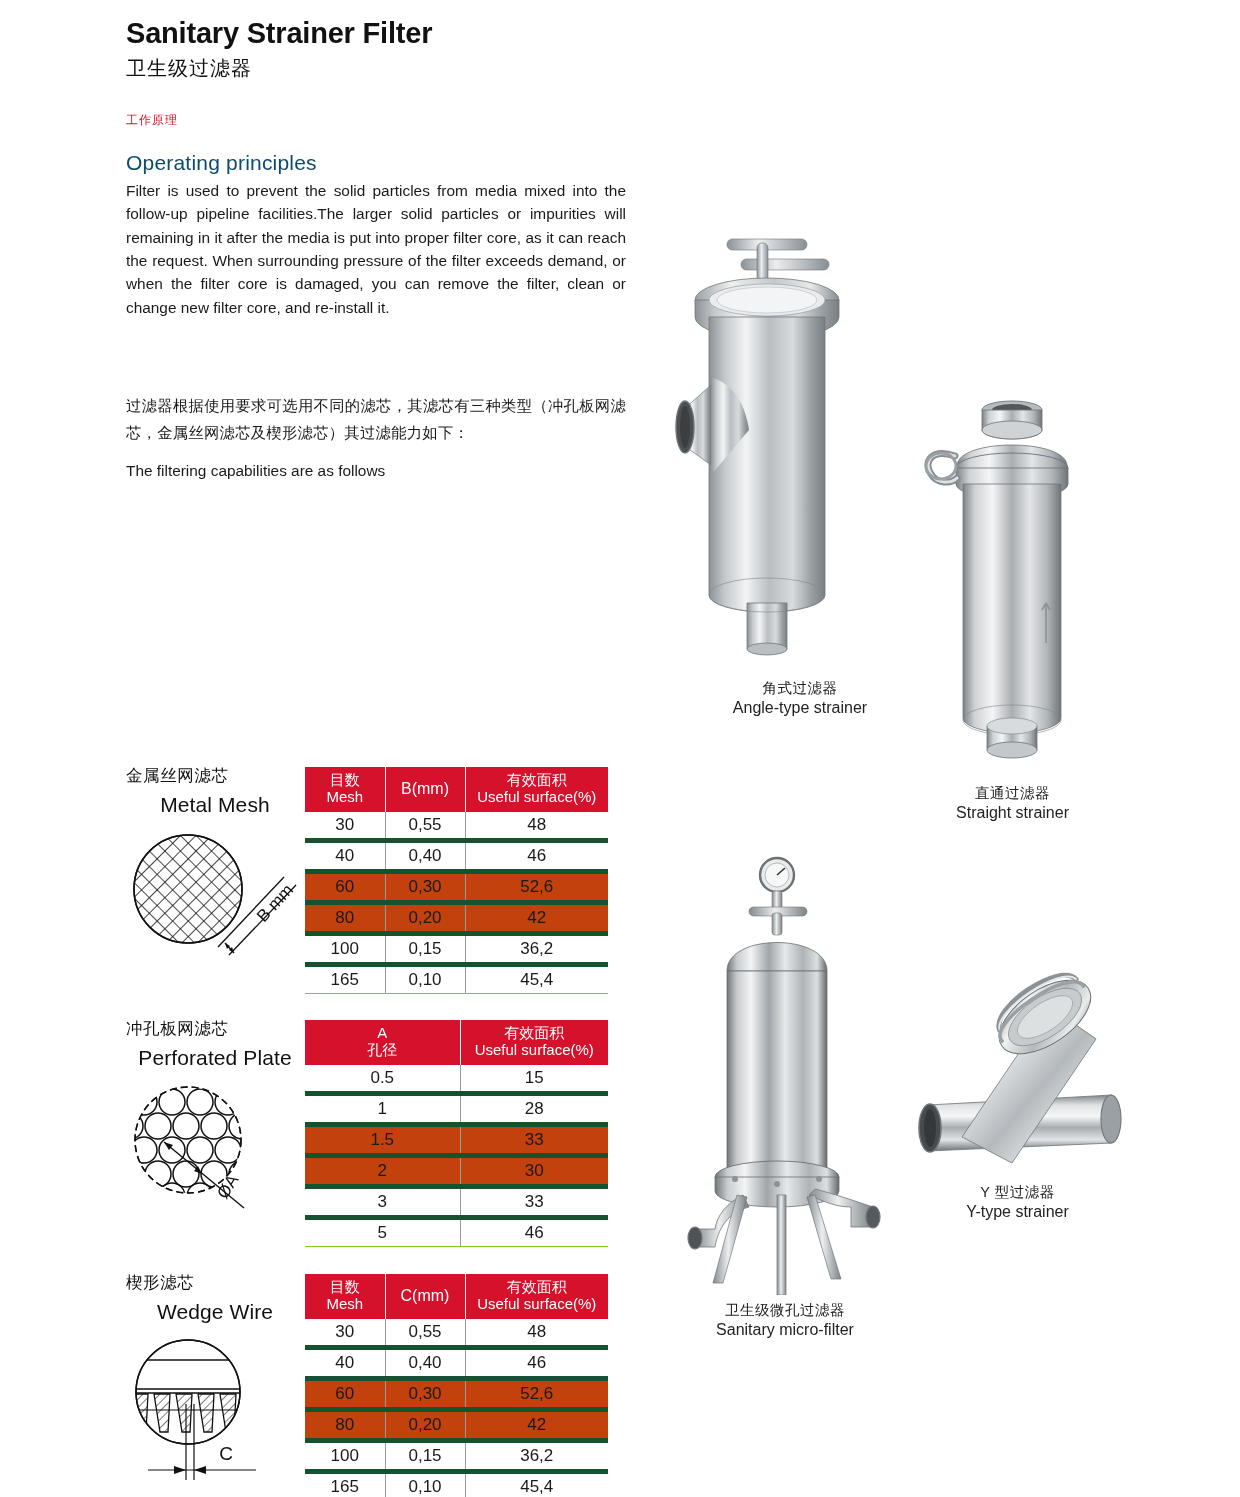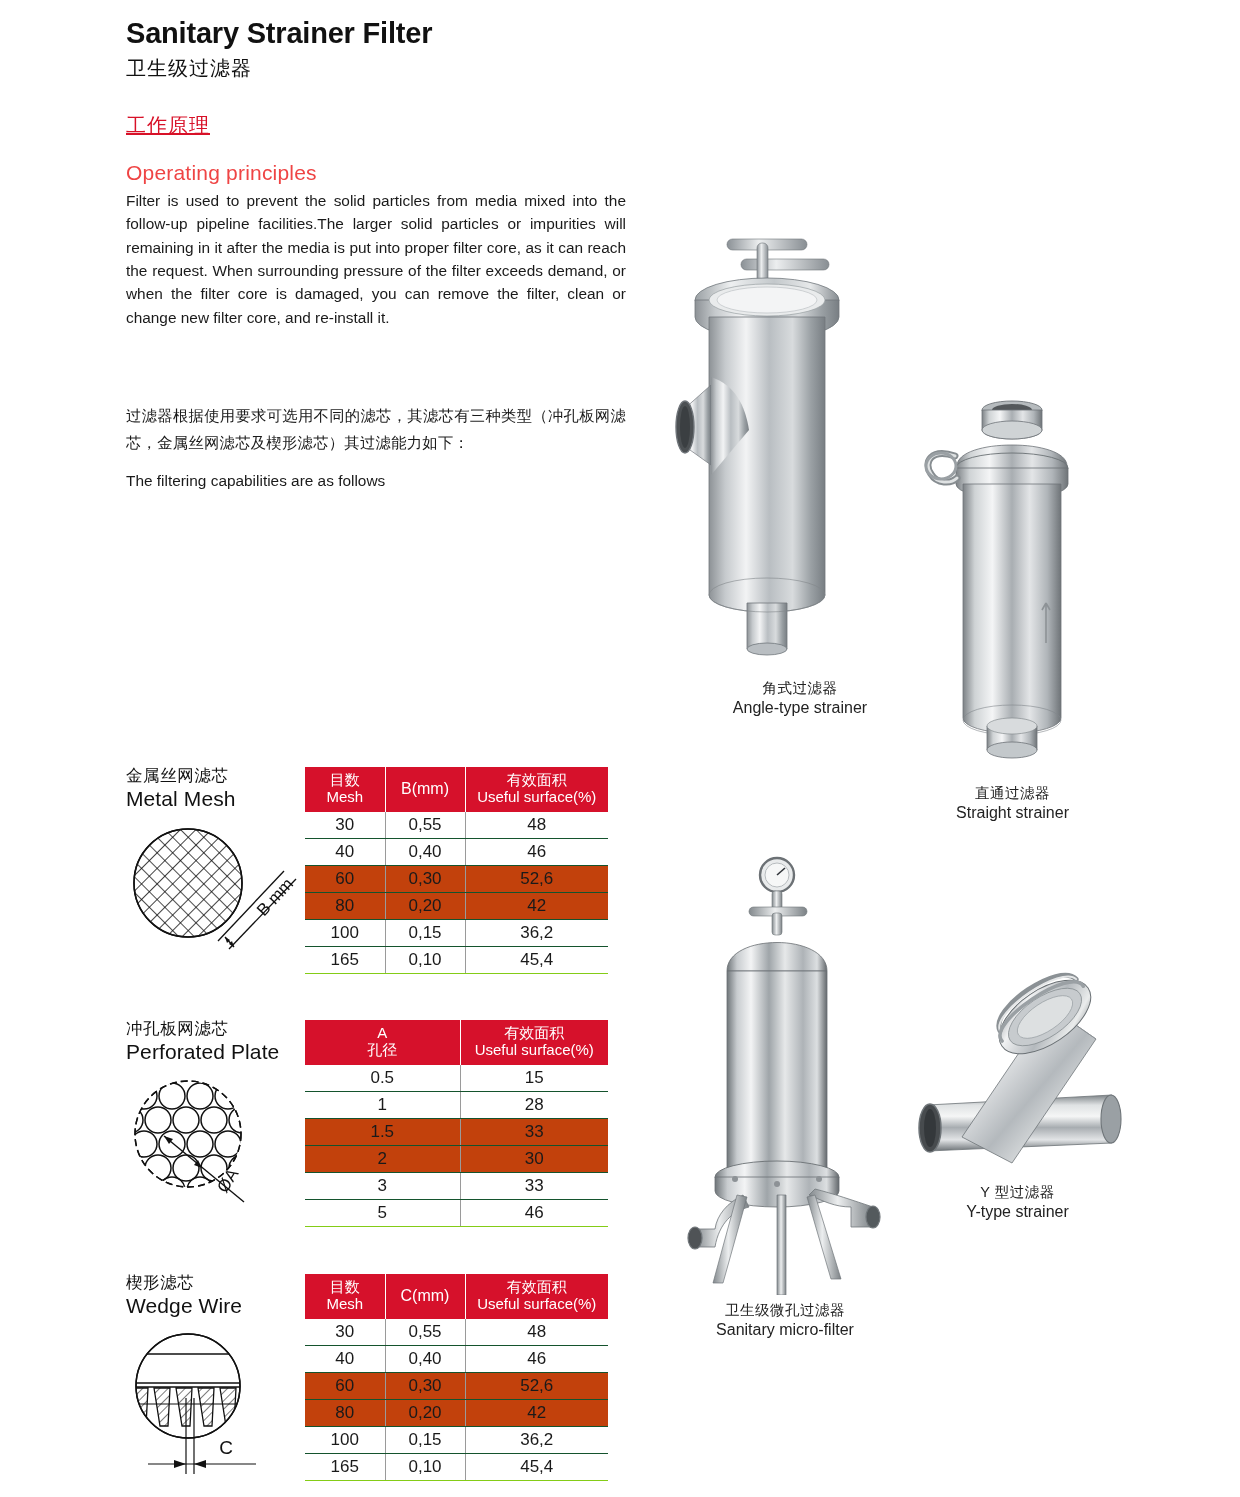--- a/index.html
+++ b/index.html
@@ -31,29 +31,28 @@
     line-height: 1.2;
   }
   .title-cn {
     font-size: 20px;
     color: #111;
     margin: 4px 0 0 0;
     letter-spacing: 1px;
   }
 
   .sec-head-cn {
-    font-size: 20px;
+    font-size: 12px;
     color: #d81128;
     margin: 30px 0 6px 0;
     letter-spacing: 1px;
-    text-decoration: underline;
   }
   .sec-head-en {
     font-size: 21px;
-    color: #ef4444;
+    color: #0c4a6e;
     margin: 22px 0 4px 0;
     letter-spacing: 0.2px;
   }
 
   p.cn-body {
     font-size: 15.3px;
     line-height: 1.72;
     margin: 0;
     text-align: justify;
     text-indent: 2em;
@@ -87,21 +86,22 @@
     font-size: 16.5px;
     letter-spacing: 0.6px;
     line-height: 1.25;
     color: #111;
   }
   .core-label-en {
     font-size: 21px;
     letter-spacing: 0.1px;
     line-height: 1.2;
     color: #111;
-    margin-top: 0;
+    margin-top: 6px;
+    text-align: center;
   }
   .diagram { margin-top: 10px; }
 
   
   .spec-table {
     position: absolute;
     border-collapse: collapse;
     font-size: 16px;
   }
   .spec-table th {
@@ -113,21 +113,21 @@
     border-right: 1px solid #ffffff;
     vertical-align: middle;
   }
   .spec-table th:last-child { border-right: none; }
   .spec-table th .cn { font-size: 15px; display: block; }
   .spec-table th .en { font-size: 15px; display: block; }
   .spec-table th .one { font-size: 16px; display: block; }
   .spec-table td {
     text-align: center;
     padding: 3px 4px;
-    border-bottom: 1px solid #14532d;
+    border-bottom: 5px solid #14532d;
     border-right: 1px solid #9a9a9a;
     font-size: 17px;
     color: #1a1a1a;
     background: #ffffff;
   }
   .spec-table td:last-child { border-right: none; }
   .spec-table tr.alt td { background: #c2410c; }
   .spec-table tr:last-child td { border-bottom: 1px solid #84cc16; }
 
   

